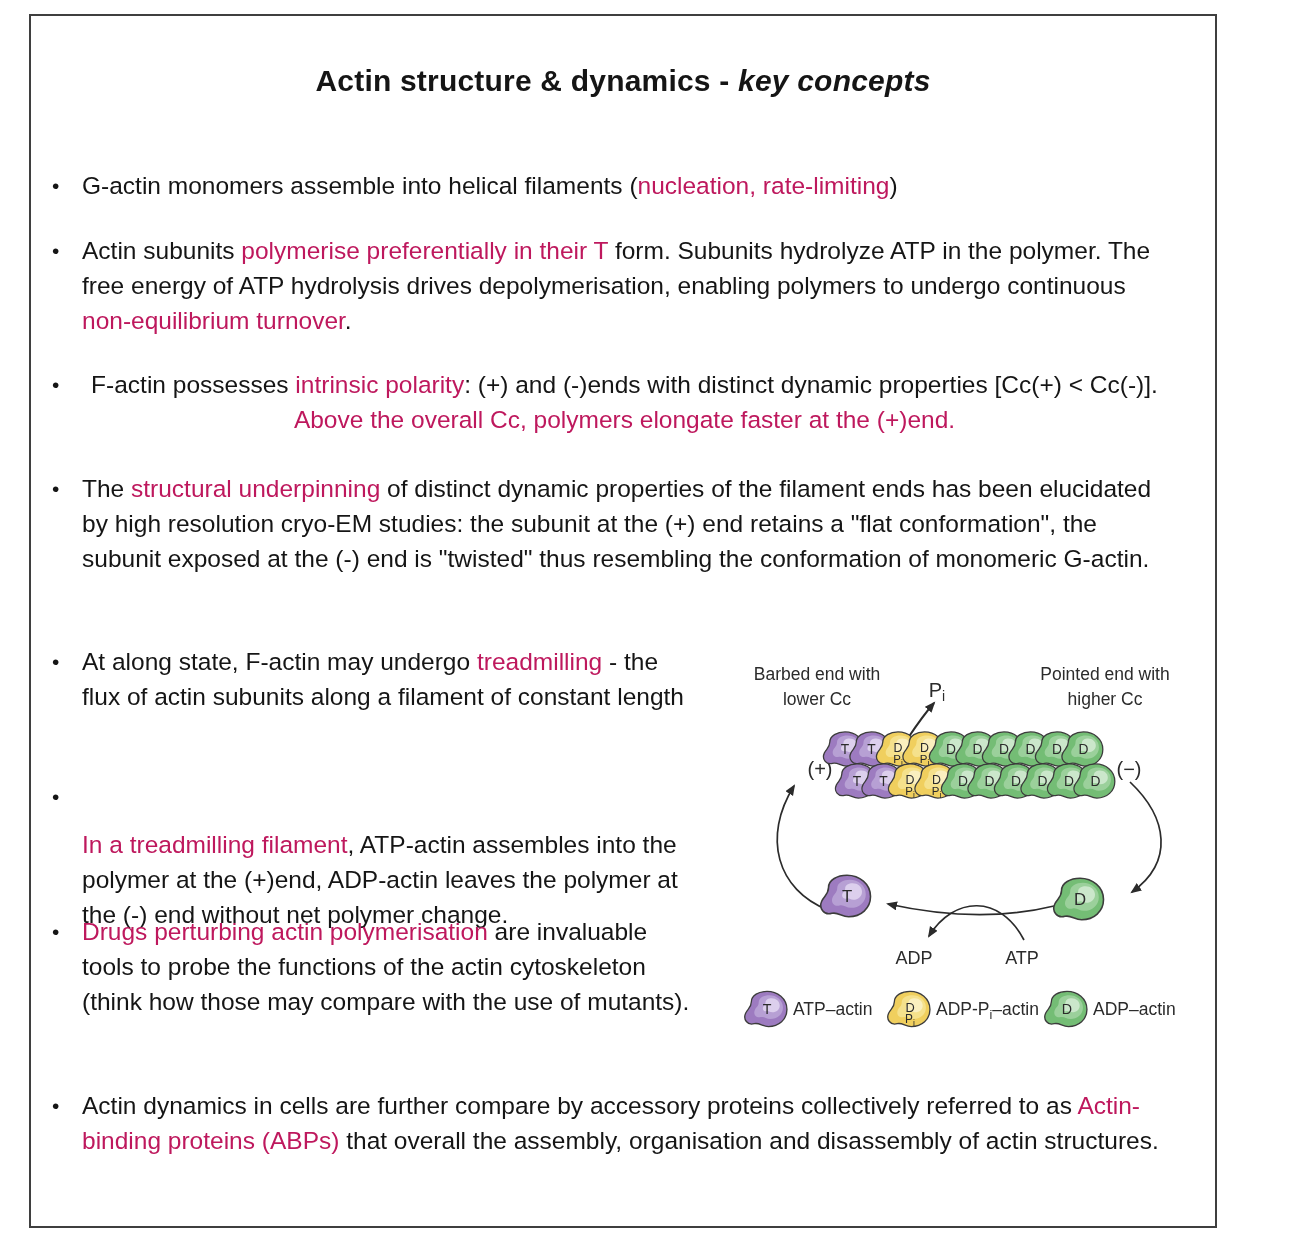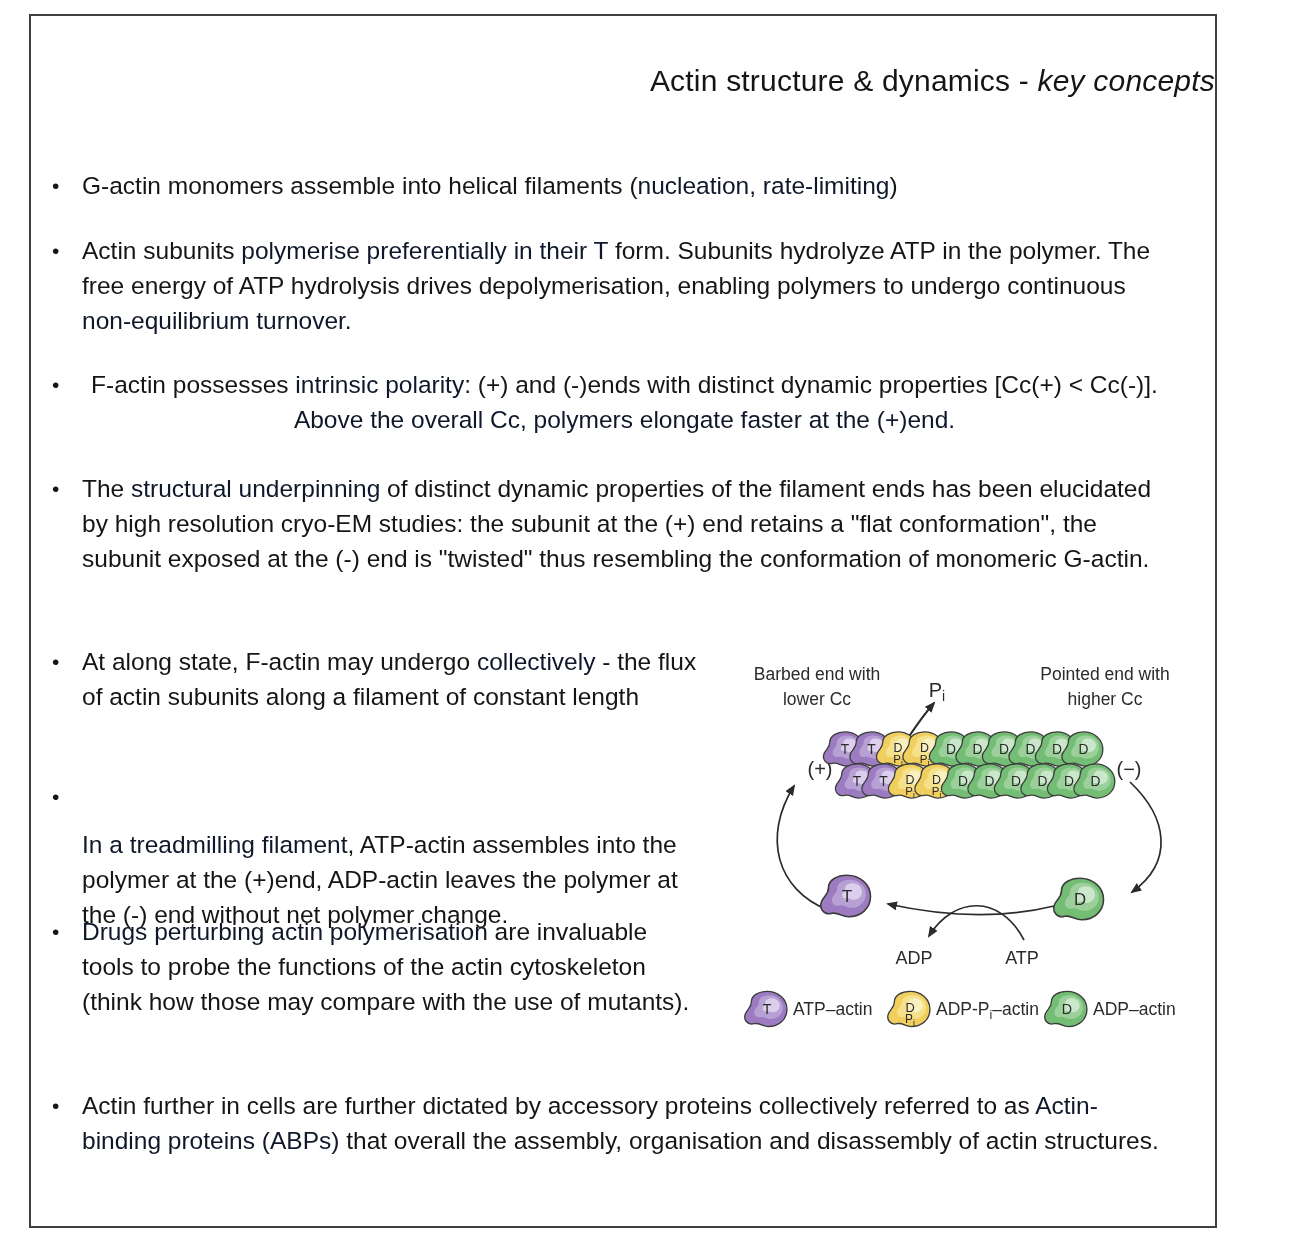--- a/index.html
+++ b/index.html
@@ -1,22 +1,22 @@
 <!DOCTYPE html>
 <html><head>
 <meta charset="utf-8">
 <style>
   html,body{margin:0;padding:0;background:#ffffff;}
   body{width:1302px;height:1258px;position:relative;font-family:"Liberation Sans",sans-serif;color:#151515;}
   .frame{position:absolute;left:29px;top:14px;width:1184px;height:1210px;border:2px solid #3f3f3f;background:#fff;}
-  .title{position:absolute;top:48px;left:0;width:100%;text-align:right;font-size:30px;font-weight:normal;letter-spacing:.2px;}
+  .title{position:absolute;top:48px;left:0;width:100%;text-align:center;font-size:30px;font-weight:bold;letter-spacing:.2px;}
   .title .it{font-style:italic;}
   .bullet{position:absolute;left:21px;display:flex;font-size:24.5px;line-height:35px;}
   .bullet .dot{width:30px;flex:none;font-size:21px;}
-  .red{color:#0f172a;}
+  .red{color:#be185d;}
   .diagram{position:absolute;left:701px;top:636px;width:480px;height:395px;text-align:center;}
   svg{display:block;}
   svg text{fill:#2b2b2b;font-family:"Liberation Sans",sans-serif;}
   .endlabel{font-size:17.5px;}
   .polarity{font-size:20px;}
   .nuc{font-size:18px;}
   .pi{font-size:20px;}
   .arrow{fill:none;stroke:#2b2b2b;stroke-width:1.7;}
   .arrow2{fill:none;stroke:#2b2b2b;stroke-width:2;}
 </style>
@@ -41,33 +41,33 @@
       <div class="bullet" style="top: 351px;">
         <span class="dot">•</span>
         <span style="width: 1085px; text-align: center;"><span>F-actin possesses </span><span class="red">intrinsic polarity</span><span>: (+) and (-)ends with distinct dynamic properties [Cc(+) &lt; Cc(-)]. </span><span class="red">Above the overall Cc, polymers elongate faster at the (+)end.</span></span>
       </div>
       <div class="bullet" style="top: 455px;">
         <span class="dot">•</span>
         <span style="width: 1085px;"><span>The </span><span class="red">structural underpinning</span><span> of distinct dynamic properties of the filament ends has been elucidated by high resolution cryo-EM studies: the subunit at the (+) end retains a "flat conformation", the subunit exposed at the (-) end is "twisted" thus resembling the conformation of monomeric G-actin.</span></span>
       </div>
       <div class="bullet" style="top: 628px;">
         <span class="dot">•</span>
-        <span style="width: 618px;"><span>At along state, F-actin may undergo </span><span class="red">collectively</span><span> - the flux of actin subunits along a filament of constant length</span></span>
+        <span style="width: 618px;"><span>At along state, F-actin may undergo </span><span class="red">treadmilling</span><span> - the flux of actin subunits along a filament of constant length</span></span>
       </div>
       <div class="bullet" style="top: 763px;">
         <span class="dot">•</span>
         <span style="width: 618px; margin-top: 48px;"><span class="red">In a treadmilling filament</span><span>, ATP-actin assembles into the polymer at the (+)end, ADP-actin leaves the polymer at the (-) end without net polymer change.</span></span>
       </div>
       <div class="bullet" style="top: 898px;">
         <span class="dot">•</span>
         <span style="width: 618px;"><span class="red">Drugs perturbing actin polymerisation</span><span> are invaluable tools to probe the functions of the actin cytoskeleton (think how those may compare with the use of mutants).</span></span>
       </div>
       <div class="bullet" style="top: 1072px;">
         <span class="dot">•</span>
-        <span style="width: 1085px;"><span>Actin further in cells are further dictated by accessory proteins collectively referred to as </span><span class="red">Actin-binding proteins (ABPs)</span><span> that overall the assembly, organisation and disassembly of actin structures.</span></span>
+        <span style="width: 1085px;"><span>Actin dynamics in cells are further compare by accessory proteins collectively referred to as </span><span class="red">Actin-binding proteins (ABPs)</span><span> that overall the assembly, organisation and disassembly of actin structures.</span></span>
       </div>
     </div>
 
   <div class="diagram">
     <svg viewBox="0 0 480 395" width="480" height="395">
       <defs>
         <path id="bean" d="M 0,-18.5 C 11,-18.5 21,-11 21,0.5 C 21,11 12.5,18.5 1.5,18.5 C -5,18.5 -8,14 -13.5,15.5 C -20.5,17.5 -25.5,11 -22.5,4.5 C -20.5,0 -16.5,-1.5 -16.5,-7.5 C -16.5,-14.5 -8.5,-18.5 0,-18.5 Z"></path>
         <marker id="ah" orient="auto" markerUnits="userSpaceOnUse" markerWidth="14" markerHeight="12" refX="9" refY="4.5">
           <path d="M0,0 L11,4.5 L0,9 Z" fill="#2b2b2b"></path>
         </marker>

